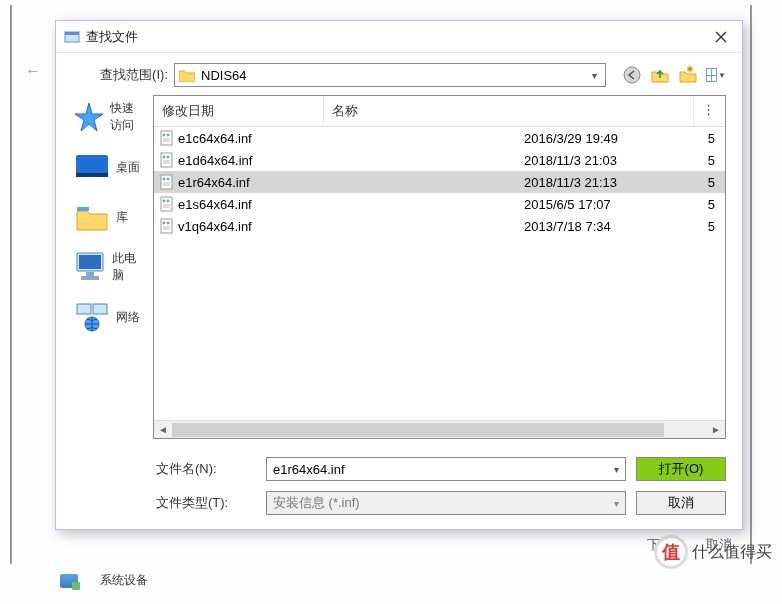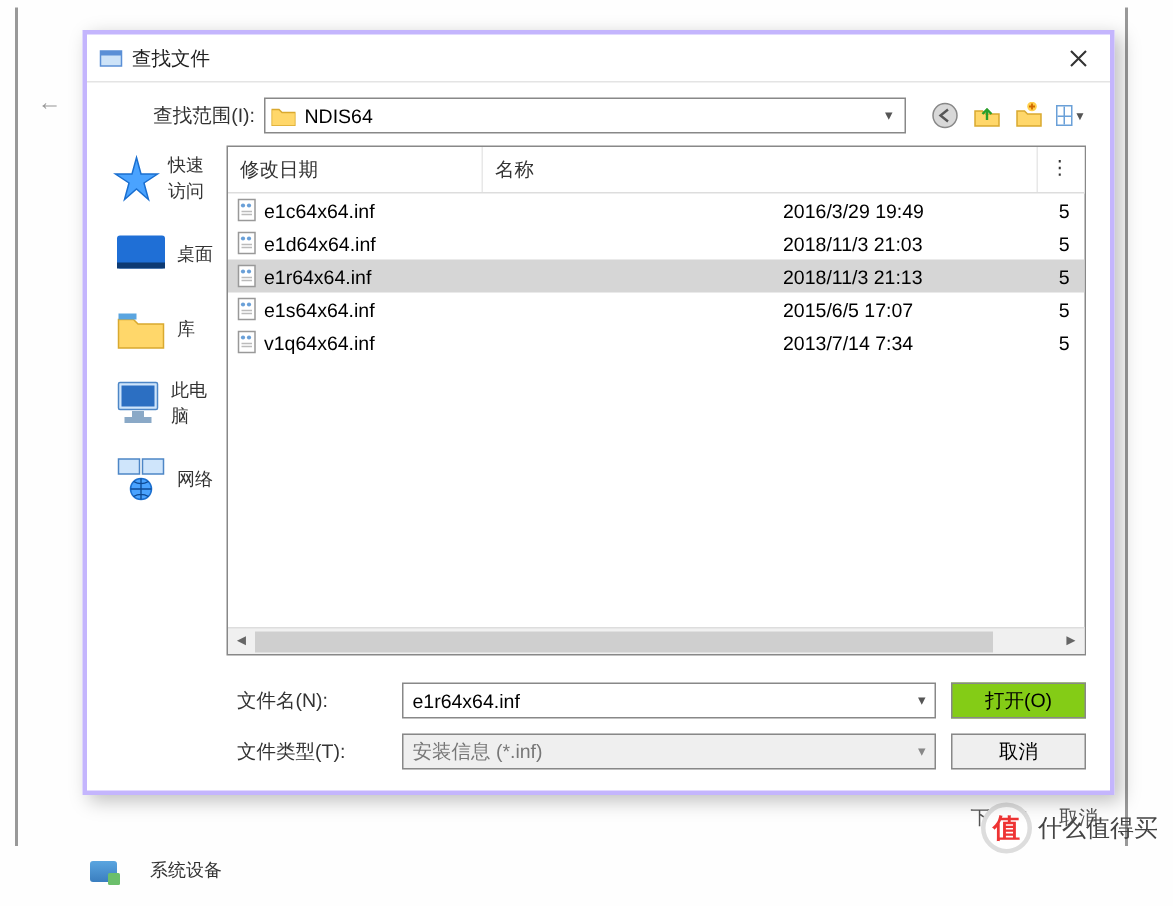--- a/index.html
+++ b/index.html
@@ -69,21 +69,21 @@
   display:flex;align-items:center;justify-content:center;
   color:#e33; font-weight:bold; font-size:18px;
 }
 
 
 .dialog {
   position: absolute;
   left: 55px; top: 20px;
   width: 688px; height: 510px;
   background: #fff;
-  border: 3px solid #c4b5fd;
+  border: 1px solid #c4b5fd;
   box-shadow: 4px 4px 12px rgba(0,0,0,0.25);
   display: flex; flex-direction: column;
 }
 .titlebar {
   height: 32px;
   display: flex; align-items: center;
   padding: 0 6px 0 8px;
   border-bottom: 1px solid #e4e4e4;
 }
 .titlebar .app-icon {
@@ -375,21 +375,21 @@
           <div class="fp-row">
             <span class="fic">
               <svg width="16" height="16" viewBox="0 0 16 16">
                 <rect x="2" y="1" width="11" height="14" fill="#fff" stroke="#999"></rect>
                 <circle cx="5" cy="5" r="1.4" fill="#6aa0d8"></circle>
                 <circle cx="9" cy="5" r="1.4" fill="#6aa0d8"></circle>
                 <path d="M4 9 h7 M4 11 h7" stroke="#bbb"></path>
               </svg>
             </span>
             <span class="fname">v1q64x64.inf</span>
-            <span class="fdate">2013/7/14 7:34</span>
+            <span class="fdate">2013/7/18 7:34</span>
             <span class="fmore">5</span>
           </div>
         </div>
       <div class="fp-scroll">
         <span class="ar">◄</span>
         <span class="track">
             <span class="thumb"></span>
           </span>
         <span class="ar">►</span>
       </div>

